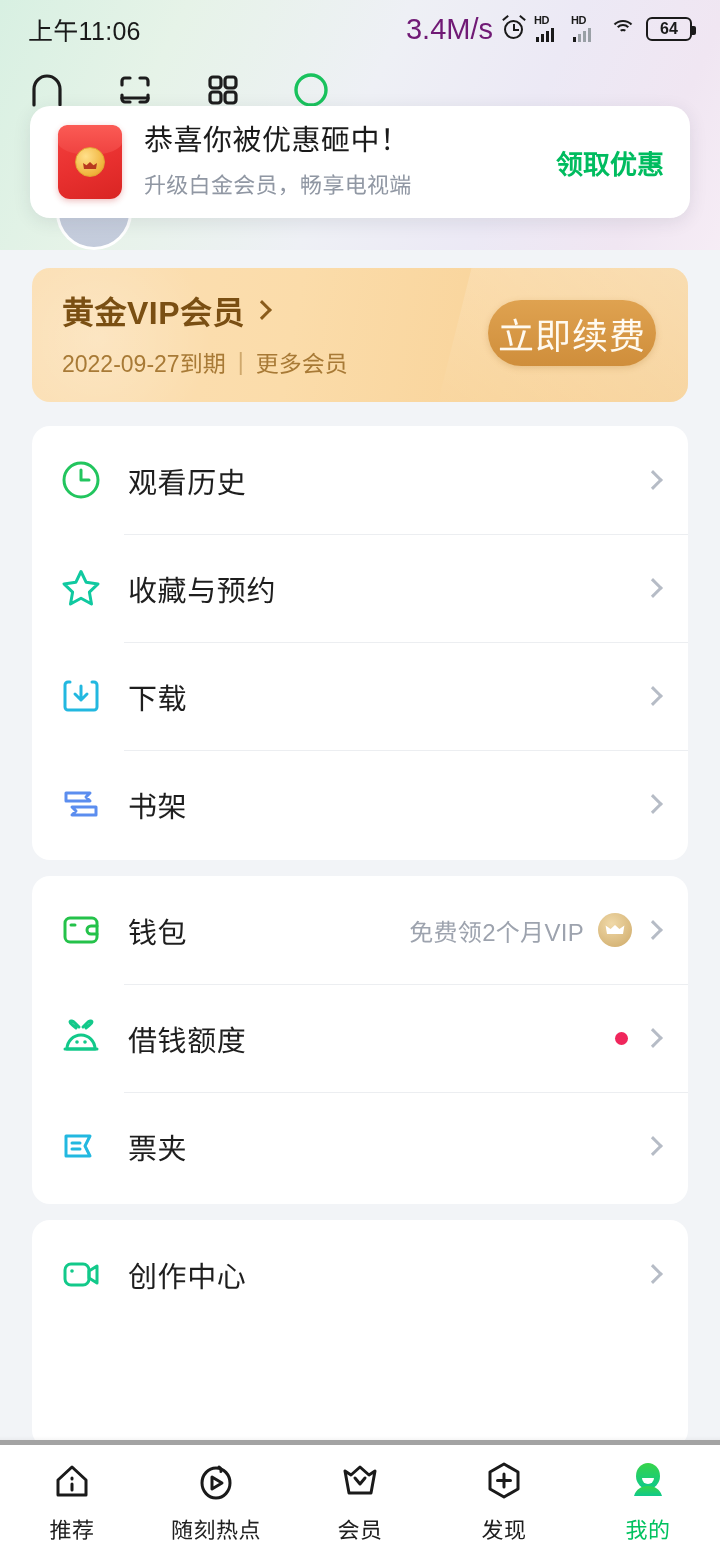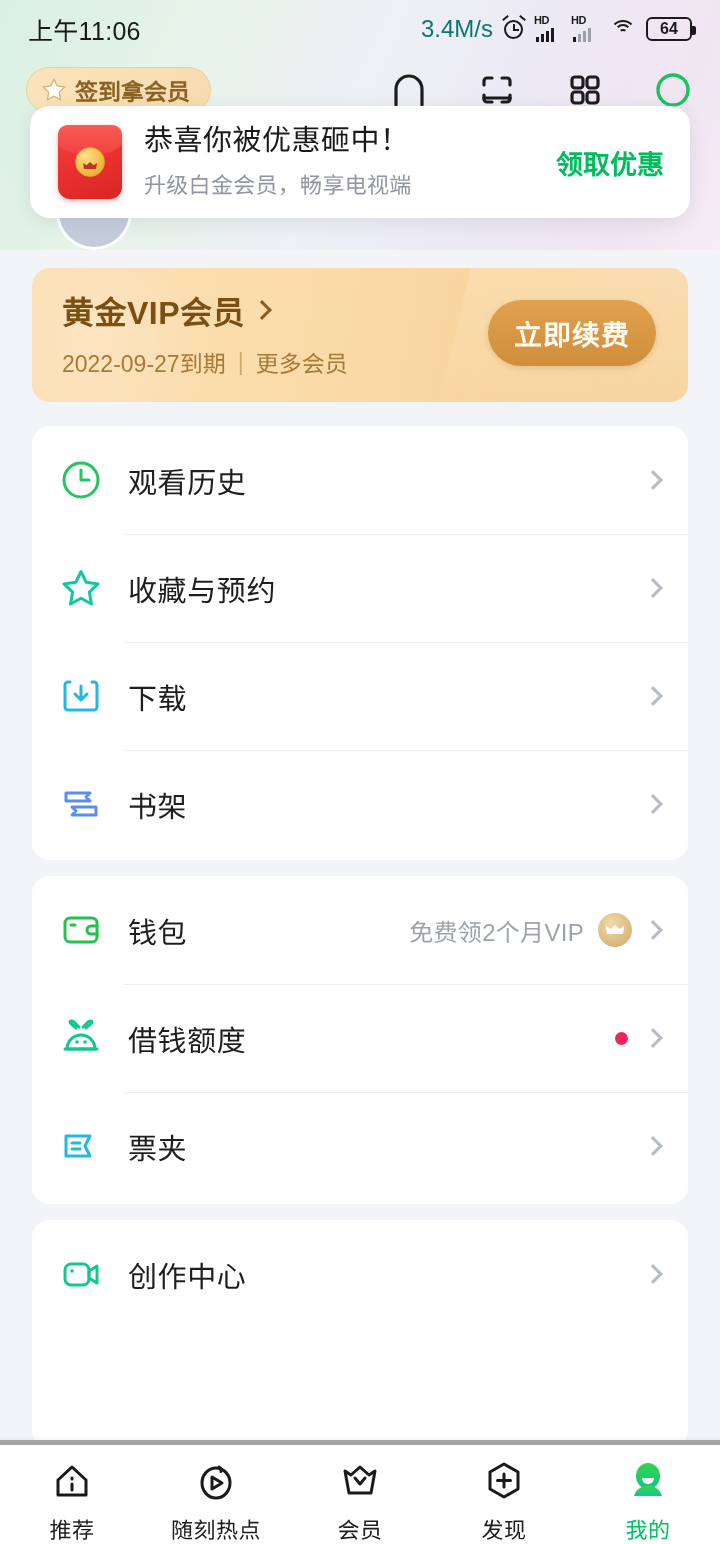--- a/index.html
+++ b/index.html
@@ -23,21 +23,21 @@
   }
 
   
   .statusbar{
     position:absolute; left:0; top:0; width:720px; height:58px;
     display:flex; align-items:center; justify-content:space-between;
     padding:0 28px; z-index:6;
   }
   .status-time{ font-size:25px; color:#1a1a1a; font-weight:500; letter-spacing:.3px;}
   .status-right{ display:flex; align-items:center; gap:9px;}
-  .net-speed{ font-size:24px; color:#0f766e; font-weight:500;}
+  .net-speed{ font-size:29px; color:#701a75; font-weight:500;}
   .ico-alarm{ width:24px;height:24px; position:relative;}
   .ico-alarm .ring{position:absolute;left:2px;top:3px;width:19px;height:19px;border:2px solid #1a1a1a;border-radius:50%;}
   .ico-alarm .hand{position:absolute;left:11px;top:7px;width:2px;height:7px;background:#1a1a1a;}
   .ico-alarm .hand2{position:absolute;left:11px;top:12px;width:6px;height:2px;background:#1a1a1a;}
   .ico-alarm .e1{position:absolute;left:0;top:0;width:7px;height:2px;background:#1a1a1a;transform:rotate(-40deg);}
   .ico-alarm .e2{position:absolute;right:0;top:0;width:7px;height:2px;background:#1a1a1a;transform:rotate(40deg);}
   .sig{ position:relative; width:28px; height:26px;}
   .sig .hd{ position:absolute; left:-1px; top:-2px; font-size:11px; font-weight:700; color:#1a1a1a; letter-spacing:-.4px;}
   .sig .bars{ position:absolute; bottom:0; left:1px; display:flex; align-items:flex-end; gap:2px;}
   .sig .bars i{ display:block; width:3px; background:#1a1a1a;}
@@ -128,21 +128,21 @@
   .vip-title-row{ display:flex; align-items:center; gap:6px;}
   .vip-title{ font-size:32px; color:#7a4f13; font-weight:600; letter-spacing:.5px;}
   .vip-chev{ width:14px;height:14px;border-right:3px solid #8a5c1c;border-top:3px solid #8a5c1c;transform:rotate(45deg); margin-left:4px;}
   .vip-sub{ margin-top:12px; font-size:23px; color:#a87a36; display:flex; align-items:center; gap:12px;}
   .vip-sub .divider{ color:#cfa86c;}
   .vip-btn{
     position:relative; z-index:2;
     width:168px;height:66px;border-radius:33px;
     background:linear-gradient(180deg,#dfa250,#cf8e3b);
     display:flex;align-items:center;justify-content:center;
-    font-size:28px;color:#fffaf0;font-weight:700; letter-spacing:1px;
+    font-size:36px;color:#fffaf0;font-weight:400; letter-spacing:1px;
     box-shadow:0 2px 6px rgba(170,115,40,.25);
   }
 
   
   .card{
     position:absolute; left:32px; width:656px;
     background:#ffffff; border-radius:18px; z-index:1; overflow:hidden;
   }
   #card1{ top:426px; height:434px;}
   #card2{ top:876px; height:328px;}
@@ -215,28 +215,20 @@
         <i></i>
         <i></i>
       </div>
     <div class="batt">
       <span>64</span>
     </div>
   </div>
 </div>
 
 <div class="app-header">
-  <div class="signin-pill">
-    <span class="star">
-      <svg viewBox="0 0 24 24" width="26" height="26">
-          <path d="M12 2l3 6.3 6.9 1-5 4.9 1.2 6.9L12 17.8 5.9 21.1 7.1 14.2 2.1 9.3 9 8.3z" fill="#fff" stroke="#d8b173" stroke-width="1.2"></path>
-        </svg>
-    </span>
-    <span class="signin-txt">签到拿会员</span>
-  </div>
   <div class="header-icons">
     <span class="hicon">
       <svg viewBox="0 0 42 42" width="42" height="42">
           <path d="M8 36V20a13 13 0 0126 0v16" fill="none" stroke="#1d1d1d" stroke-width="3.2" stroke-linecap="round"></path>
         </svg>
     </span>
     <span class="hicon">
       <svg viewBox="0 0 42 42" width="42" height="42">
         <path d="M8 16v-4a3 3 0 013-3h5M34 16v-4a3 3 0 00-3-3h-5M8 26v4a3 3 0 003 3h5M34 26v4a3 3 0 01-3 3h-5" fill="none" stroke="#1d1d1d" stroke-width="3.2" stroke-linecap="round"></path>
         <path d="M8 29h26" stroke="#1d1d1d" stroke-width="3.2" stroke-linecap="round"></path>

